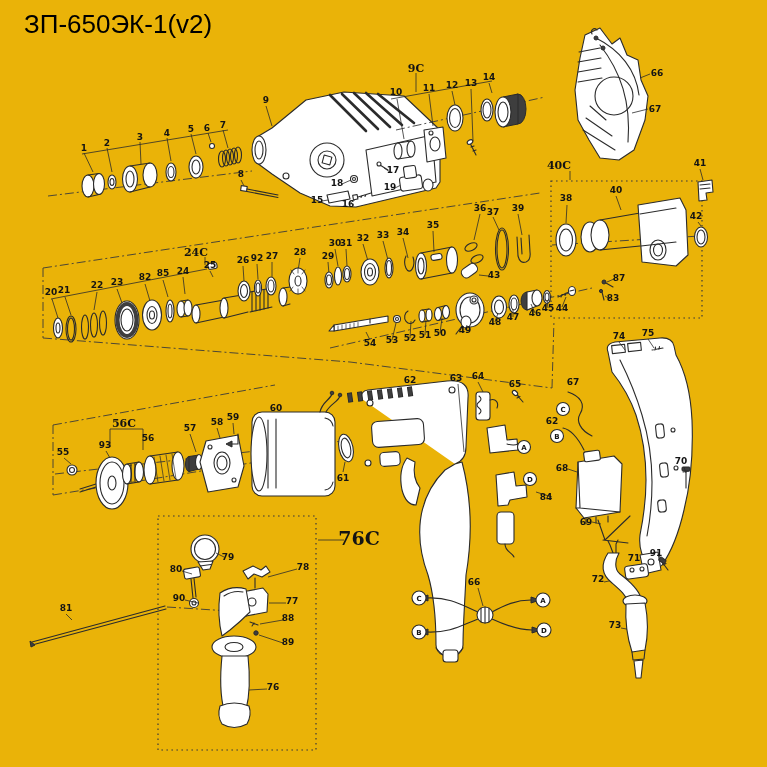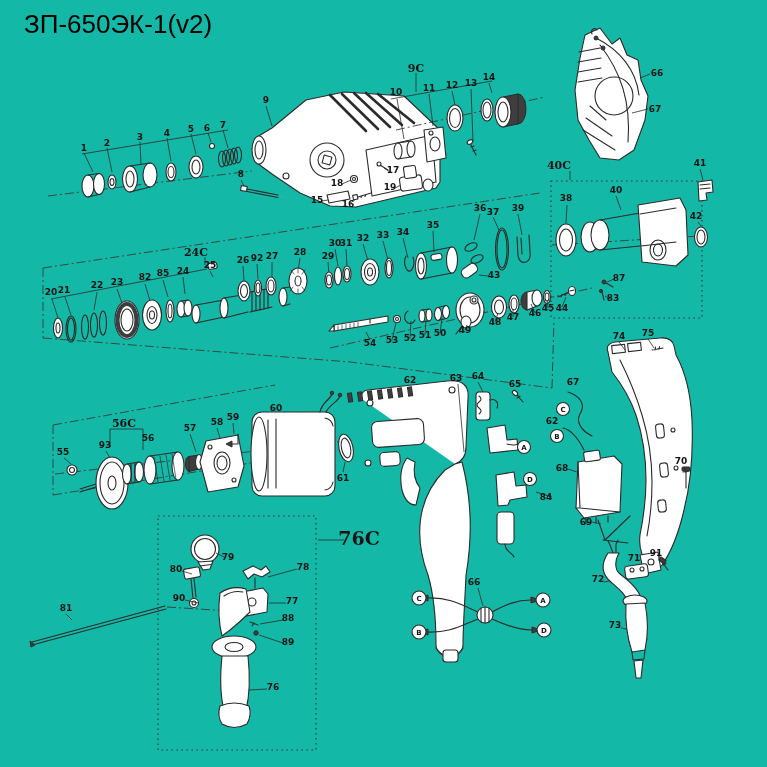--- a/index.html
+++ b/index.html
@@ -1,16 +1,16 @@
 <!DOCTYPE html>
 <html><head>
 <meta charset="utf-8">
 <style>
   html,body{margin:0;padding:0;background:#fff;}
-  #page{position:relative;width:767px;height:767px;background:#14b8a6;overflow:hidden;
+  #page{position:relative;width:767px;height:767px;background:#eab308;overflow:hidden;
         font-family:"DejaVu Sans",sans-serif;}
   svg{position:absolute;left:0;top:0;}
   .ln{fill:none;stroke:#2b2b2b;stroke-width:1.1;stroke-linecap:round;stroke-linejoin:round;}
   .fw{fill:#fff;stroke:#2b2b2b;stroke-width:1.1;stroke-linejoin:round;}
   .fd{fill:#3e3e3e;stroke:#2b2b2b;stroke-width:1;}
   .thin{stroke-width:.7;}
   .ldr{fill:none;stroke:#2b2b2b;stroke-width:.8;}
   .dd{fill:none;stroke:#3a3a3a;stroke-width:.9;stroke-dasharray:9 3 2 3;}
   .dot{fill:none;stroke:#3a3a3a;stroke-width:1.2;stroke-dasharray:1.6 3.4;}
   .pl{font:bold 9px "DejaVu Sans",sans-serif;fill:#141414;text-anchor:middle;}

